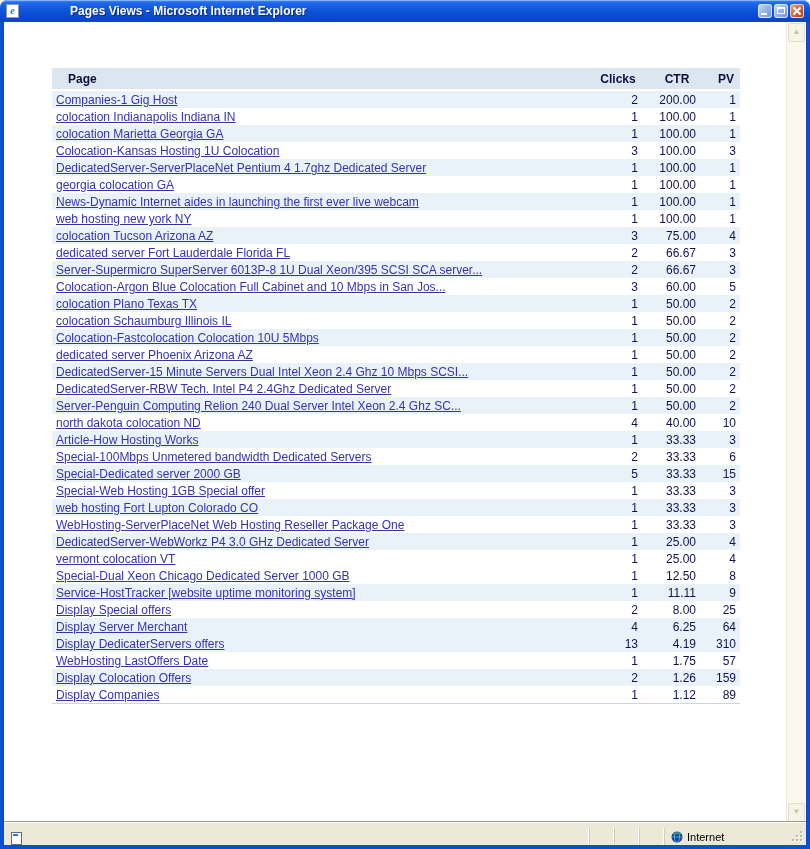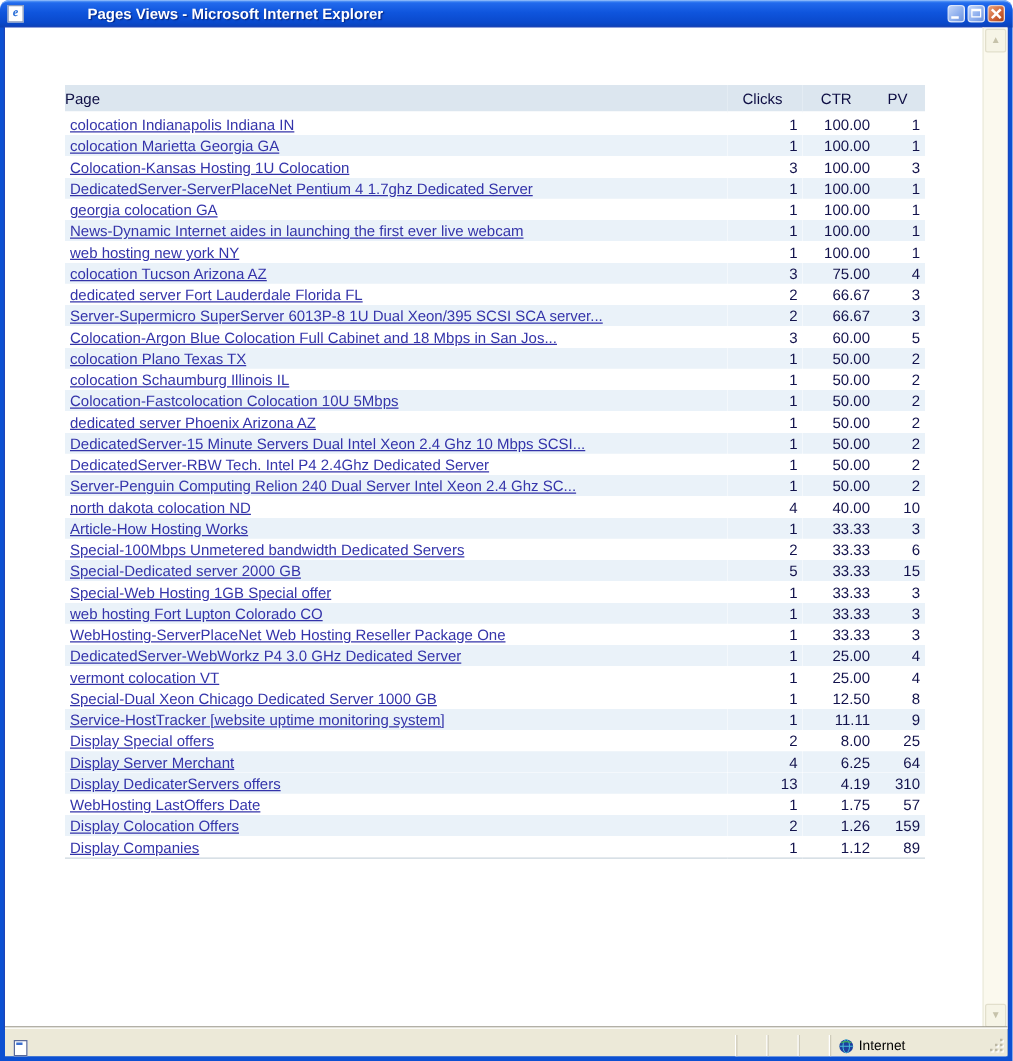--- a/index.html
+++ b/index.html
@@ -58,22 +58,22 @@
   }
   .scroll-track { flex:1; }
 
   
   .report-table {
     border-collapse:collapse; table-layout:fixed;
     margin:46px 0 0 48px; width:688px;
     font-size:12px; color:#12124c;
   }
   .report-table th {
-    background:#dce6ef; color:#0e0e44; font-weight:normal; text-align:left;
-    padding:4px 4px 3px 0; line-height:14px; border-bottom:2px solid #ffffff;
+    background:#dce6ef; color:#0e0e44; font-weight:bold; text-align:left;
+    padding:4px 4px 3px 16px; line-height:14px; border-bottom:2px solid #ffffff;
   }
   .report-table th.num { text-align:center; }
   .report-table td {
     padding:2px 4px 1px 4px; line-height:14px; height:14px;
     white-space:nowrap; overflow:hidden;
   }
   .report-table td.num { text-align:right; }
   .report-table tr.odd td  { background:#eaf2f9; }
   .report-table tr.even td { background:#ffffff; }
   .report-table tr:last-child td { border-bottom:1px solid #ccd6de; }
@@ -135,20 +135,26 @@
         </colgroup>
         <thead>
           <tr>
             <th>Page</th>
             <th class="num">Clicks</th>
             <th class="num">CTR</th>
             <th class="num">PV</th>
           </tr>
         </thead>
         <tbody>
+            <tr class="odd">
+              <td><a href="#">Companies-1 Gig Host</a></td>
+              <td class="num">2</td>
+              <td class="num">200.00</td>
+              <td class="num">1</td>
+            </tr>
             <tr class="even">
               <td><a href="#">colocation Indianapolis Indiana IN</a></td>
               <td class="num">1</td>
               <td class="num">100.00</td>
               <td class="num">1</td>
             </tr>
             <tr class="odd">
               <td><a href="#">colocation Marietta Georgia GA</a></td>
               <td class="num">1</td>
               <td class="num">100.00</td>
@@ -196,21 +202,21 @@
               <td class="num">66.67</td>
               <td class="num">3</td>
             </tr>
             <tr class="odd">
               <td><a href="#">Server-Supermicro SuperServer 6013P-8 1U Dual Xeon/395 SCSI SCA server...</a></td>
               <td class="num">2</td>
               <td class="num">66.67</td>
               <td class="num">3</td>
             </tr>
             <tr class="even">
-              <td><a href="#">Colocation-Argon Blue Colocation Full Cabinet and 18 Mbps in San Jos...</a></td>
+              <td><a href="#">Colocation-Argon Blue Colocation Full Cabinet and 10 Mbps in San Jos...</a></td>
               <td class="num">3</td>
               <td class="num">60.00</td>
               <td class="num">5</td>
             </tr>
             <tr class="odd">
               <td><a href="#">colocation Plano Texas TX</a></td>
               <td class="num">1</td>
               <td class="num">50.00</td>
               <td class="num">2</td>
             </tr>

